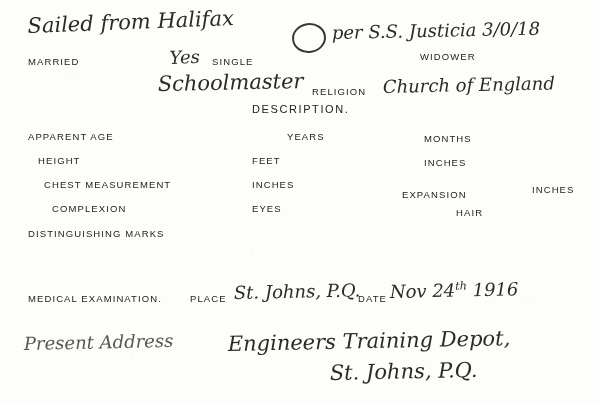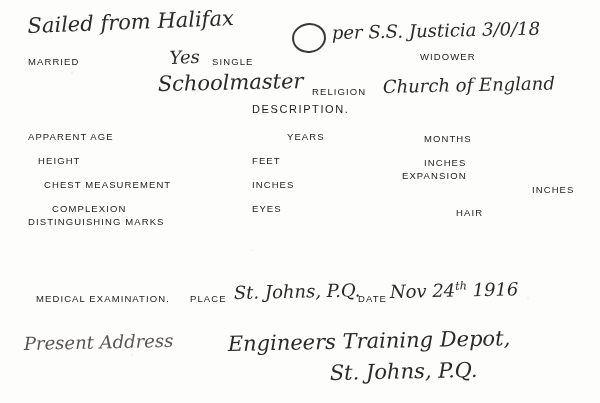--- a/index.html
+++ b/index.html
@@ -113,30 +113,30 @@
   <div class="printed" style="left:28px; top:131px;">APPARENT AGE</div>
   <div class="printed" style="left:252px; top:131px;margin-left:35px;">YEARS</div>
   <div class="printed" style="left:424px; top:133px;">MONTHS</div>
 
   <div class="printed" style="left:28px; top:155px;padding-left:10px;">HEIGHT</div>
   <div class="printed" style="left:252px; top:155px;">FEET</div>
   <div class="printed" style="left:424px; top:157px;">INCHES</div>
 
   <div class="printed" style="left:44px; top:179px;">CHEST MEASUREMENT</div>
   <div class="printed" style="left:252px; top:179px;">INCHES</div>
-  <div class="printed" style="left:366px; top:170px;padding-left:36px;">EXPANSION</div>
+  <div class="printed" style="left:366px; top:189px;padding-left:36px;">EXPANSION</div>
   <div class="printed" style="left:532px; top:184px;">INCHES</div>
 
   <div class="printed" style="left:28px; top:203px;margin-left:24px;">COMPLEXION</div>
   <div class="printed" style="left:252px; top:203px;">EYES</div>
   <div class="printed" style="left:424px; top:207px;margin-left:32px;">HAIR</div>
 
-  <div class="printed" style="left:28px; top:216px;text-align:center;">DISTINGUISHING MARKS</div>
+  <div class="printed" style="left:28px; top:228px;text-align:center;">DISTINGUISHING MARKS</div>
 
-  <div class="printed" style="left:36px; top:293px;text-align:center;">MEDICAL EXAMINATION.</div>
+  <div class="printed" style="left:28px; top:293px;text-align:center;">MEDICAL EXAMINATION.</div>
   <div class="printed" style="left:190px; top:293px;">PLACE</div>
   <div class="hand md slant-lt" style="left:234px; top:282px;">St. Johns, P.Q.</div>
   <div class="printed" style="left:358px; top:293px;">DATE</div>
   <div class="hand md slant-lt" style="left:390px; top:281px;">
     <span>Nov 24</span><span class="sup">th</span>
     <span>1916</span>
   </div>
 
   <div class="hand md faint slant-lt" style="left:24px; top:333px;">Present Address</div>
   <div class="hand lg slant-lt" style="left:228px; top:332px;">Engineers Training Depot,</div>

